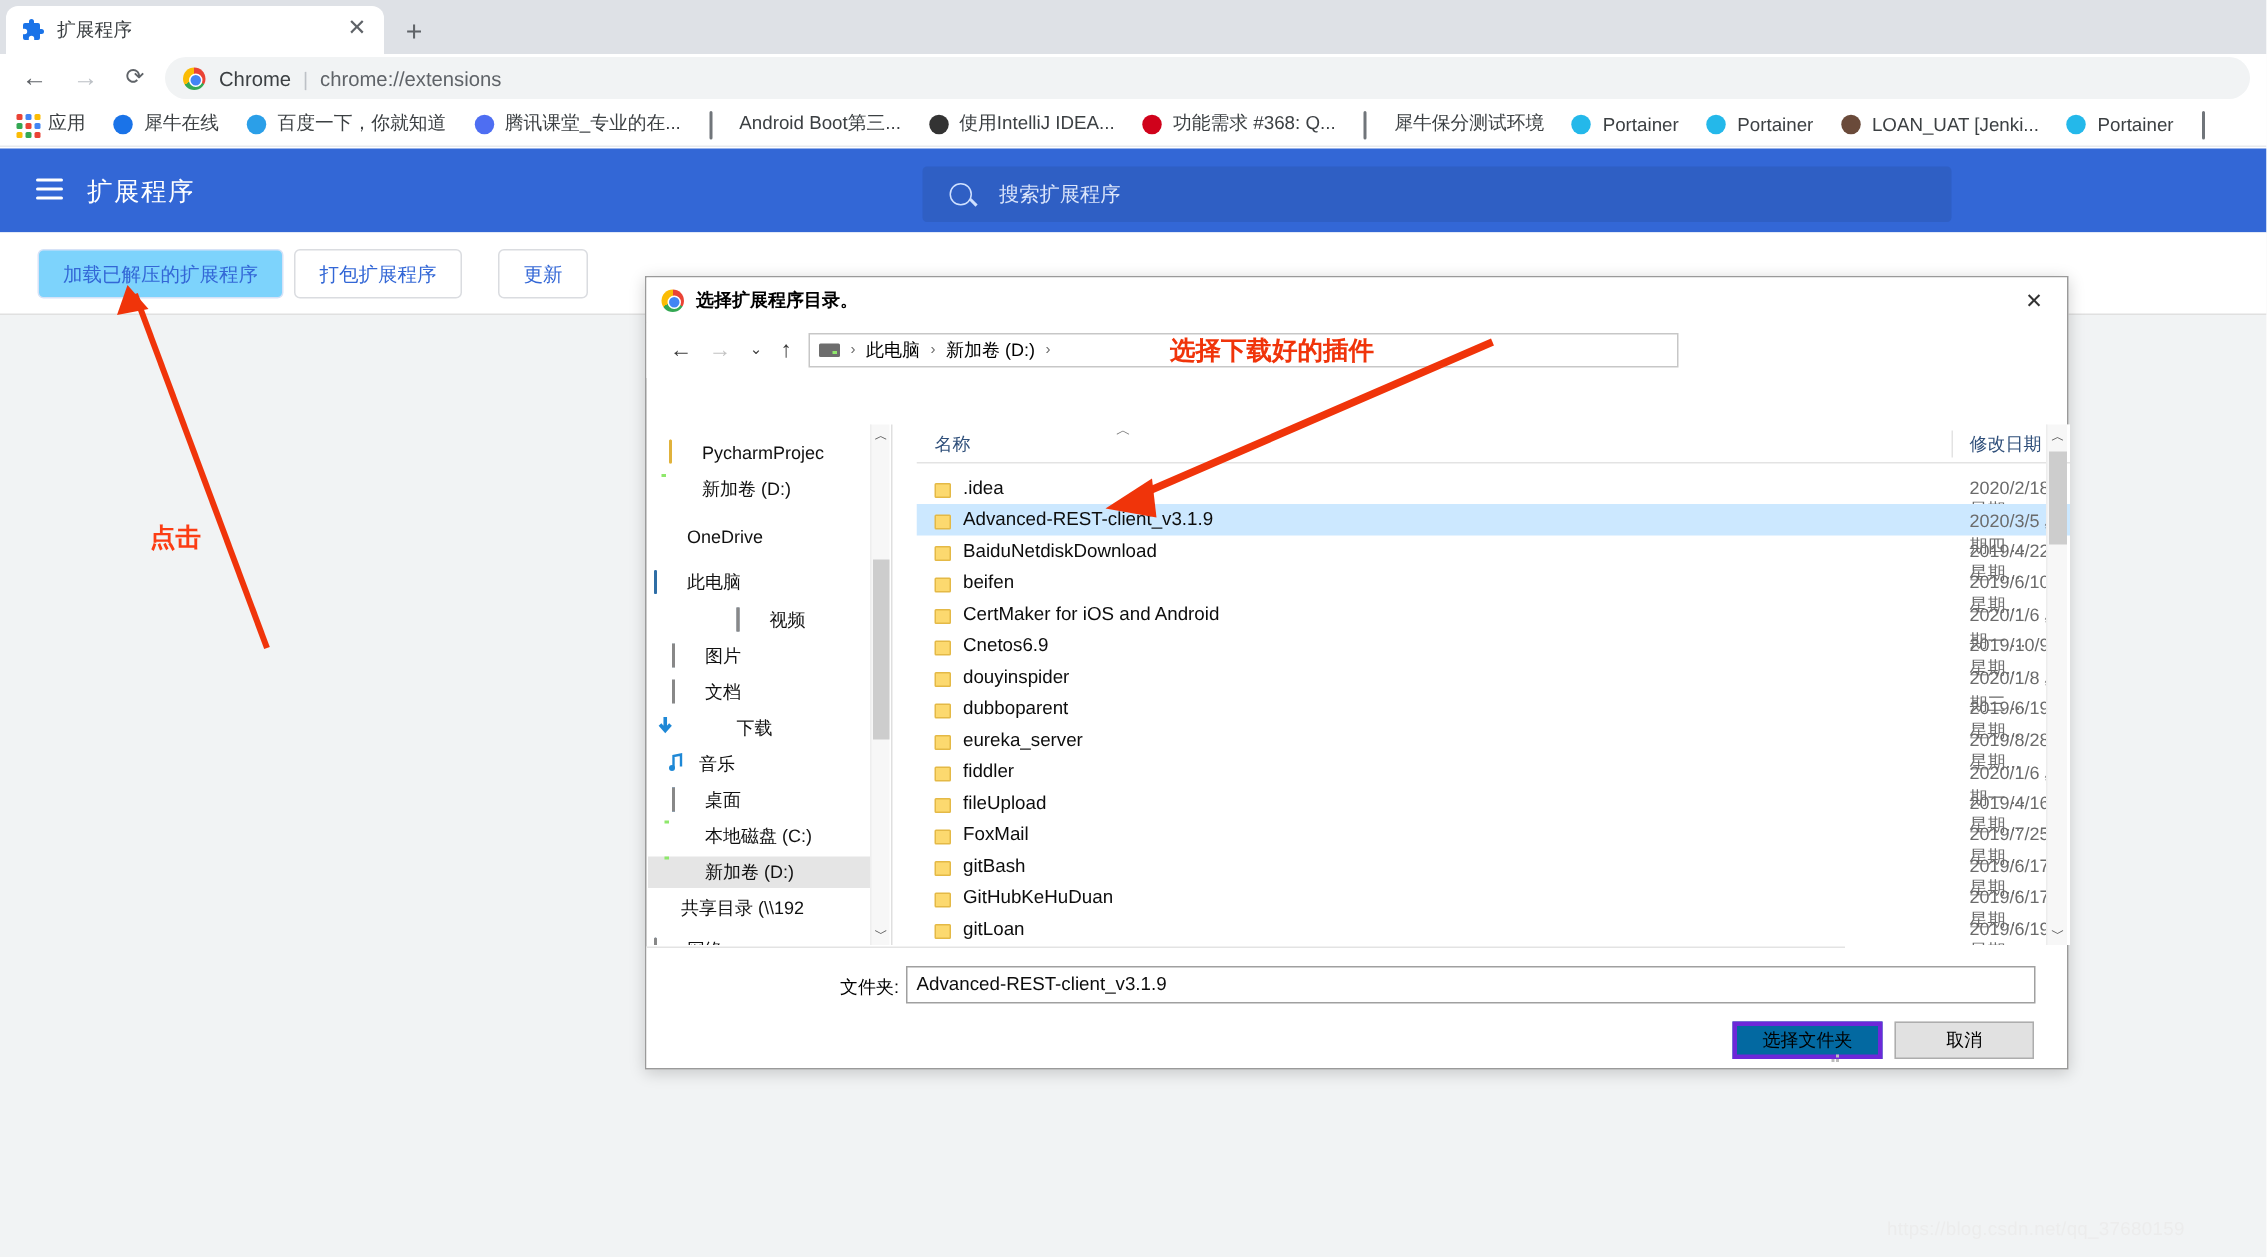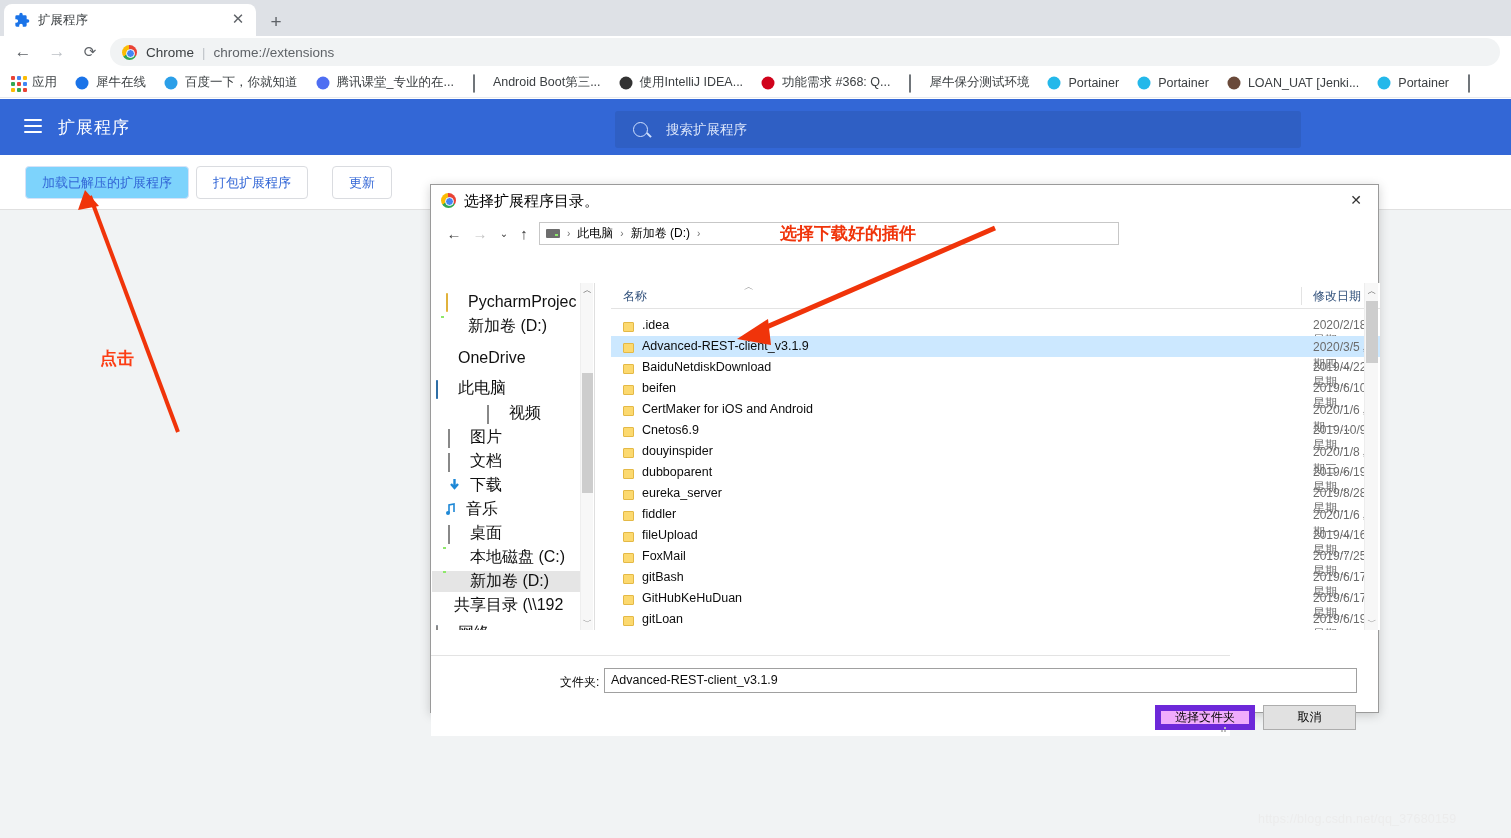--- a/index.html
+++ b/index.html
@@ -106,21 +106,21 @@
   
   .dialog {
     position:absolute; left:430px; top:184px; width:949px; height:529px;
     background:#fff; border:1px solid #9a9a9a; box-shadow:0 2px 10px rgba(0,0,0,.18);
     font-family:"Liberation Sans","DejaVu Sans",sans-serif;
   }
   .dlg-title { position:absolute; left:0; top:0; width:947px; height:30px; background:#fff; }
   .dlg-icon { position:absolute; left:10px; top:8px; width:15px; height:15px; border-radius:50%;
     background: conic-gradient(#ea4335 0 33%, #34a853 0 66%, #fbbc05 0 100%); }
   .dlg-icon::after{content:"";position:absolute;left:4px;top:4px;width:7px;height:7px;border-radius:50%;background:#4285f4;border:1px solid #fff;}
-  .dlg-title-text { position:absolute; left:33px; top:7px; font-size:15px; color:#000; }
+  .dlg-title-text { position:absolute; left:33px; top:7px; font-size:12px; color:#000;font-weight:bold; }
   .dlg-close { position:absolute; right:8px; top:4px; width:28px; height:22px; text-align:center; line-height:22px; font-size:14px; color:#333; }
 
   .dlg-nav { position:absolute; left:0; top:30px; width:947px; height:37px; background:#fff; }
   .nv { position:absolute; top:8px; width:22px; height:22px; text-align:center; line-height:21px; font-size:15px; color:#3b3b3b;}
   #nv-back{left:12px;} #nv-fwd{left:38px;color:#c3c3c3;} #nv-hist{left:62px;font-size:10px;} #nv-up{left:82px;}
   .addrbar { position:absolute; left:108px; top:7px; width:580px; height:23px; border:1px solid #c7c7c7; background:#fff;
     display:flex; align-items:center; padding-left:6px; }
   .drive-glyph { width:14px;height:9px;background:#6d6d6d;border-radius:1px;position:relative;flex:0 0 14px;}
   .drive-glyph::after{content:"";position:absolute;right:2px;bottom:2px;width:3px;height:2px;background:#8ee86b;}
   .crumb { font-size:12px; color:#000; }
@@ -131,21 +131,21 @@
   #cmd-org{left:18px;} #cmd-new{left:78px;}
   .cmd-caret{ font-size:8px; color:#333; margin-left:4px;}
   .view-ico { position:absolute; left:848px; top:9px; width:14px; height:13px; }
   .view-ico i{display:block;height:2px;background:#555;margin-bottom:3px;}
   .view-caret { position:absolute; left:872px; top:12px; font-size:8px; color:#333;}
   .help-ico { position:absolute; left:908px; top:7px; width:17px;height:17px;border-radius:50%;background:#1565c0;color:#fff;
     font-size:11px;text-align:center;line-height:17px;font-weight:bold;}
 
   
   .dlg-left { position:absolute; left:1px; top:98px; width:148px; height:347px; background:#fff; overflow:hidden; }
-  .tree-row { position:absolute; left:0; width:148px; height:21px; display:flex; align-items:center; padding-left:10px; font-size:16px; color:#111; white-space:nowrap;}
+  .tree-row { position:absolute; left:0; width:148px; height:21px; display:flex; align-items:center; padding-left:10px; font-size:12px; color:#111; white-space:nowrap;}
   .tree-row.sel { background:#e5e5e5; }
   .tree-row .ti { width:16px;height:15px;margin-right:6px;flex:0 0 16px;position:relative;}
   .folder-ico { width:13px;height:10px;background:#fbd46b;border:1px solid #e0b23c;border-radius:1px;margin-top:3px;}
   .drive-ico { width:14px;height:8px;background:#7a7a7a;border-radius:1px;margin-top:4px;position:relative;}
   .drive-ico::after{content:"";position:absolute;right:2px;bottom:1px;width:3px;height:2px;background:#8ee86b;}
   .onedrive-ico { width:15px;height:9px;margin-top:4px;background:#1e90d4;border-radius:5px 6px 5px 5px;}
   .pc-ico { width:14px;height:10px;background:#4a90d9;border:1px solid #2f6ea5;border-radius:1px;margin-top:3px;}
   .sq { width:13px;height:11px;margin-top:3px;border:1px solid #888;}
   .tree-scroll { position:absolute; left:149px; top:98px; width:13px; height:347px; background:#f7f7f7; border-left:1px solid #eee;}
   .tree-scroll .up,.tree-scroll .dn { position:absolute; left:0; width:13px; height:15px; text-align:center; font-size:9px; color:#555; line-height:15px;}
@@ -167,26 +167,26 @@
   .frow .fico b { display:block; width:11px;height:10px;margin-top:3px; background:#fcd96f; border:1px solid #e4b946; border-radius:1px;}
   .frow .fname { position:absolute; left:31px; top:3px; }
   .frow .fdate { position:absolute; left:702px; top:3px; color:#6b6b6b; font-size:12px; }
 
   .list-scroll { position:absolute; left:933px; top:98px; width:14px; height:347px; background:#f7f7f7; border-left:1px solid #ededed;}
   .list-scroll .up,.list-scroll .dn { position:absolute; left:0; width:14px; height:16px; text-align:center; font-size:9px; color:#555; line-height:16px;}
   .list-scroll .up{top:0;} .list-scroll .dn{bottom:0;}
   .list-scroll .thumb { position:absolute; left:1px; top:18px; width:12px; height:62px; background:#cdcdcd;}
 
   
-  .dlg-bottom { position:absolute; left:0; top:470px; width:799px; height:81px; background:#fff; border-top:1px solid #e3e3e3;}
+  .dlg-bottom { position:absolute; left:0; top:446px; width:799px; height:81px; background:#fff; border-top:1px solid #e3e3e3;}
   .fn-label { position:absolute; left:129px; top:18px; font-size:12px; color:#000;}
   .fn-input { position:absolute; left:173px; top:12px; width:753px; height:25px; border:1px solid #a0a0a0; background:#fff;
     font-size:12.5px; color:#0d0d0d; padding:4px 6px; }
   .dbtn { position:absolute; top:49px; height:25px; font-size:12px; display:flex; align-items:center; justify-content:center; }
-  #dbtn-ok { left:724px; width:100px; background:#f0abfc; border:6px solid #6d28d9; color:#000;}
+  #dbtn-ok { left:724px; width:100px; background:#0369a1; border:3px solid #6d28d9; color:#000;}
   #dbtn-cancel { left:832px; width:93px; background:#e1e1e1; border:1px solid #adadad; color:#000;}
   .grip { position:absolute; right:3px; bottom:3px; width:10px; height:10px;}
   .grip i{position:absolute;width:2px;height:2px;background:#bdbdbd;}
 
   .watermark { position:absolute; left:1258px; top:812px; font-size:12.5px; color:#ececec; letter-spacing:.2px;}
 </style>
 </head>
 <body>
 
 <div id="root">
@@ -372,21 +372,21 @@
           <span>视频</span>
         </div>
         <div class="tree-row" style="top: 144px; padding-left: 16px;">
           <span class="ti"><span class="sq" style="background: rgb(188, 214, 232);"></span></span>
           <span>图片</span>
         </div>
         <div class="tree-row" style="top: 168px; padding-left: 16px;">
           <span class="ti"><span class="sq" style="background: rgb(238, 244, 250);"></span></span>
           <span>文档</span>
         </div>
-        <div class="tree-row" style="top: 192px; padding-left: 16px;">
+        <div class="tree-row" style="top: 192px; padding-left: 5px; gap: 32px;">
           <span class="ti"><span class="sq" style="border: none;"><svg width="13" height="13" viewBox="0 0 13 13">
                 <path d="M6.5 0v8M3 5l3.5 4L10 5" stroke="#1e88d6" stroke-width="2.4" fill="none"></path>
               </svg></span></span>
           <span>下载</span>
         </div>
         <div class="tree-row" style="top: 216px; padding-left: 12px;">
           <span class="ti"><span class="sq" style="border: none;"><svg width="13" height="13" viewBox="0 0 13 13">
                 <path d="M5 10V2l5-1v8" stroke="#1e88d6" stroke-width="1.6" fill="none"></path>
                 <circle cx="4" cy="10" r="2" fill="#1e88d6"></circle>
               </svg></span></span>

